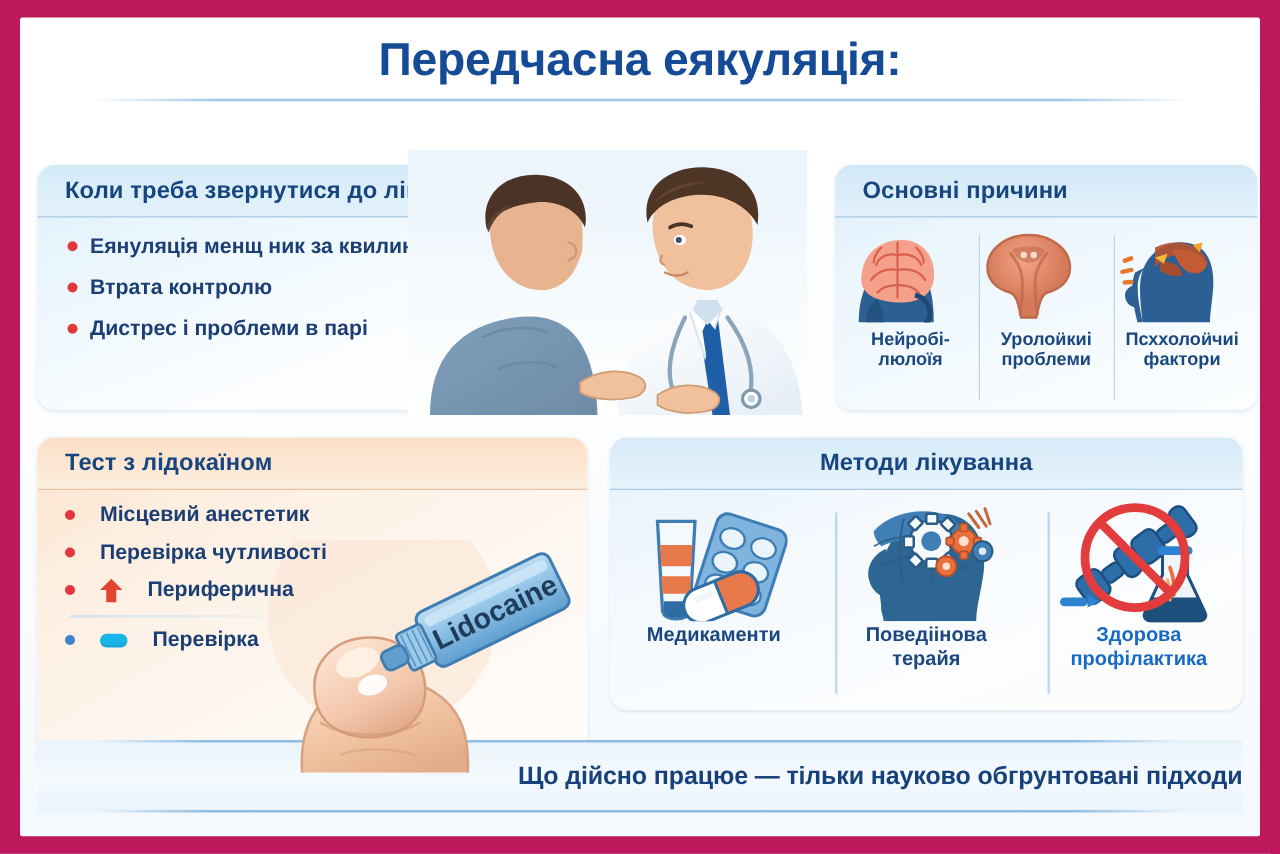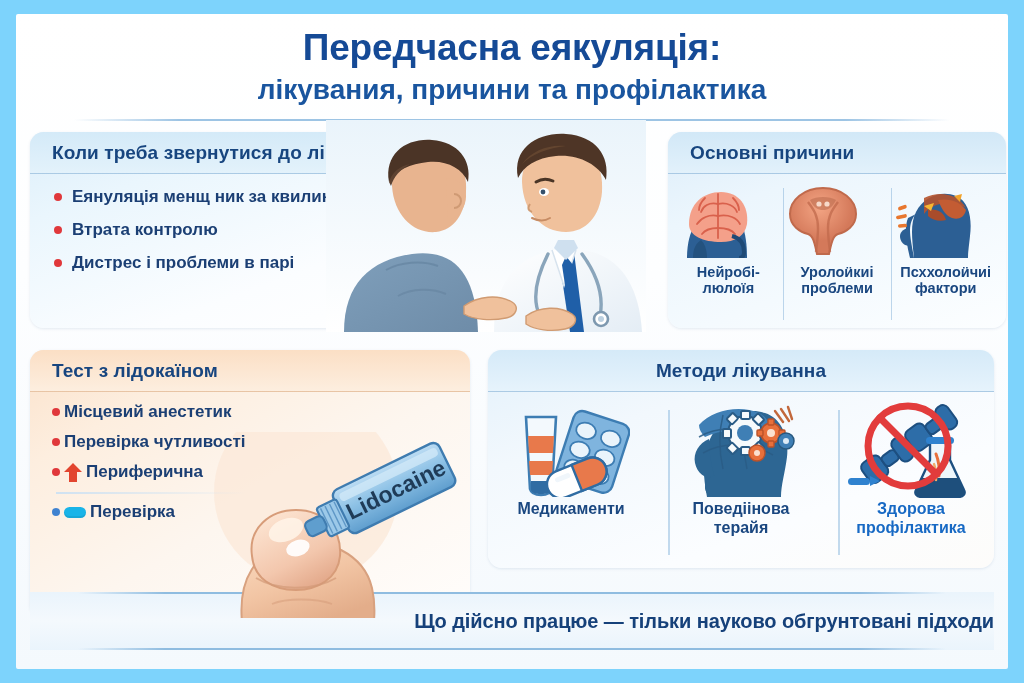--- a/index.html
+++ b/index.html
@@ -7,21 +7,21 @@
   html, body {
     width: 1024px; height: 683px;
     font-family: "Liberation Sans", "DejaVu Sans", sans-serif;
     overflow: hidden;
   }
   body { background: #b7d4ec; }
 
   .poster {
     position: absolute; left: 0; top: 0;
     width: 1024px; height: 683px;
-    background: #7dd3fc;
+    background: #be185d;
     padding: 14px 16px;
   }
   .sheet {
     position: relative;
     width: 992px; height: 655px;
     background: linear-gradient(180deg,#ffffff 0%,#fdfeff 40%,#f4f9fd 100%);
     border-radius: 2px;
     overflow: hidden;
   }
 
@@ -124,21 +124,21 @@
     left: 14px; top: 0; width: 440px; height: 268px;
     background: linear-gradient(150deg,#fbe2cb 0%,#fdeedf 22%,#fdf6ef 55%,#fffdfb 100%);
   }
   #panel-lido .panel-head {
     background: linear-gradient(180deg,#fbdfc5 0%,#fdeedf 100%);
     border-bottom: 1px solid rgba(214,170,132,.5);
   }
   #panel-lido .panel-title { color: #17457f; }
   .lido-list { padding: 10px 0 0 22px; position: relative; z-index: 3; }
   .lido-row {
-    display: flex; align-items: center; gap: 4px; margin-bottom: 10px;
+    display: flex; align-items: center; gap: 20px; margin-bottom: 10px;
   }
   .arrow-glyph {
     width: 18px; height: 19px; flex: none; display: block;
   }
   .pill-blue {
     width: 22px; height: 11px; border-radius: 6px;
     background: #19b4e8; flex: none;
     box-shadow: inset 0 -2px 0 rgba(0,0,0,.07);
   }
   .lido-sep {
@@ -195,21 +195,20 @@
   }
 </style>
 </head>
 <body>
 
 <div class="poster">
   <div class="sheet">
 
     <div class="title-block">
       <div class="title-main">Передчасна еякуляція:</div>
-      <div class="title-sub">лікувания, причини та профілактика</div>
       <div class="title-rule"></div>
     </div>
 
     <div class="row row-top">
 
       <div class="panel" id="panel-symptoms">
         <div class="panel-head">
           <span class="panel-title">Коли треба звернутися до лікаря?</span>
         </div>
         <div class="bullets">

